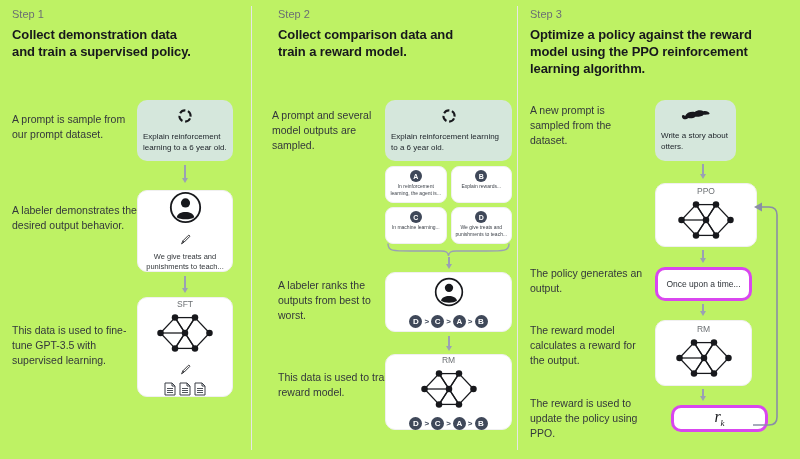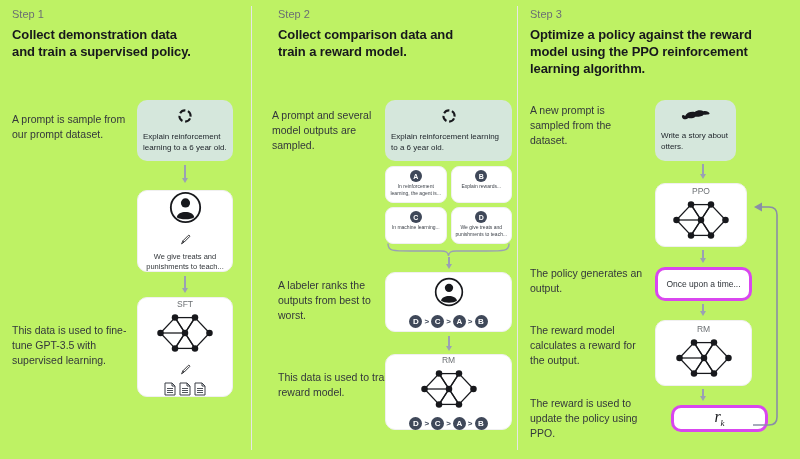--- a/index.html
+++ b/index.html
@@ -46,20 +46,21 @@
 
 <div id="canvas">
 
   <div class="sep" style="left:251px;"></div>
   <div class="sep" style="left:517px;"></div>
 
   <div class="step-label" style="left:12px; top:8px;">Step 1</div>
   <div class="heading" style="left:12px; top:26px; width:185px;">Collect demonstration data and train a supervised policy.</div>
 
   <div class="caption" style="left:12px; top:112px; width:125px;">A prompt is sample from our prompt dataset.</div>
+  <div class="caption" style="left:12px; top:203px; width:130px;">A labeler demonstrates the desired output behavior.</div>
   <div class="caption" style="left:12px; top:323px; width:125px;">This data is used to fine-tune GPT-3.5 with supervised learning.</div>
 
   <div class="gbox" style="left:137px; top:100px; width:96px; height:61px;">
     <span>
       <svg viewBox="0 0 20 20" width="16" height="16">
           <g transform="rotate(25 10 10)">
             <circle cx="10" cy="10" r="7" fill="none" stroke="#17181c" stroke-width="2.6" stroke-dasharray="7.5 3.5"></circle>
           </g>
         </svg>
     </span>
@@ -245,21 +246,21 @@
     <span>
       <svg viewBox="0 0 44 20" width="30" height="14">
         <path d="M2 13 C0 9 3 7 6 10 C8 5 14 3 20 4 C24 1 30 1 33 3 C37 2 41 4 42 6 C42 8 39 8 36 8 L33 8 C32 10 27 11 23 11 L21 11 C19 13 14 14 11 13 C8 15 4 16 2 13 Z" fill="#17181c"></path>
       </svg>
     </span>
     <div class="gbox-text">Write a story about otters.</div>
   </div>
 
   <div class="arrow" style="left:702px; top:164px; height:13px;"></div>
 
-  <div class="card" style="left:655px; top:183px; width:92px; height:64px; justify-content:center; gap:3px;">
+  <div class="card" style="left:655px; top:183px; width:102px; height:64px; justify-content:center; gap:3px;">
     <div class="model-label">PPO</div>
     <div class="net"><svg viewBox="0 0 64 46" width="58" height="42">
           <line x1="5" y1="23" x2="21" y2="6" stroke="#17181c" stroke-width="1.4"></line>
           <line x1="5" y1="23" x2="21" y2="40" stroke="#17181c" stroke-width="1.4"></line>
           <line x1="5" y1="23" x2="32" y2="23" stroke="#17181c" stroke-width="1.4"></line>
           <line x1="21" y1="6" x2="43" y2="6" stroke="#17181c" stroke-width="1.4"></line>
           <line x1="21" y1="40" x2="43" y2="40" stroke="#17181c" stroke-width="1.4"></line>
           <line x1="21" y1="6" x2="32" y2="23" stroke="#17181c" stroke-width="1.4"></line>
           <line x1="21" y1="40" x2="32" y2="23" stroke="#17181c" stroke-width="1.4"></line>
           <line x1="21" y1="6" x2="43" y2="40" stroke="#17181c" stroke-width="1.4"></line>

